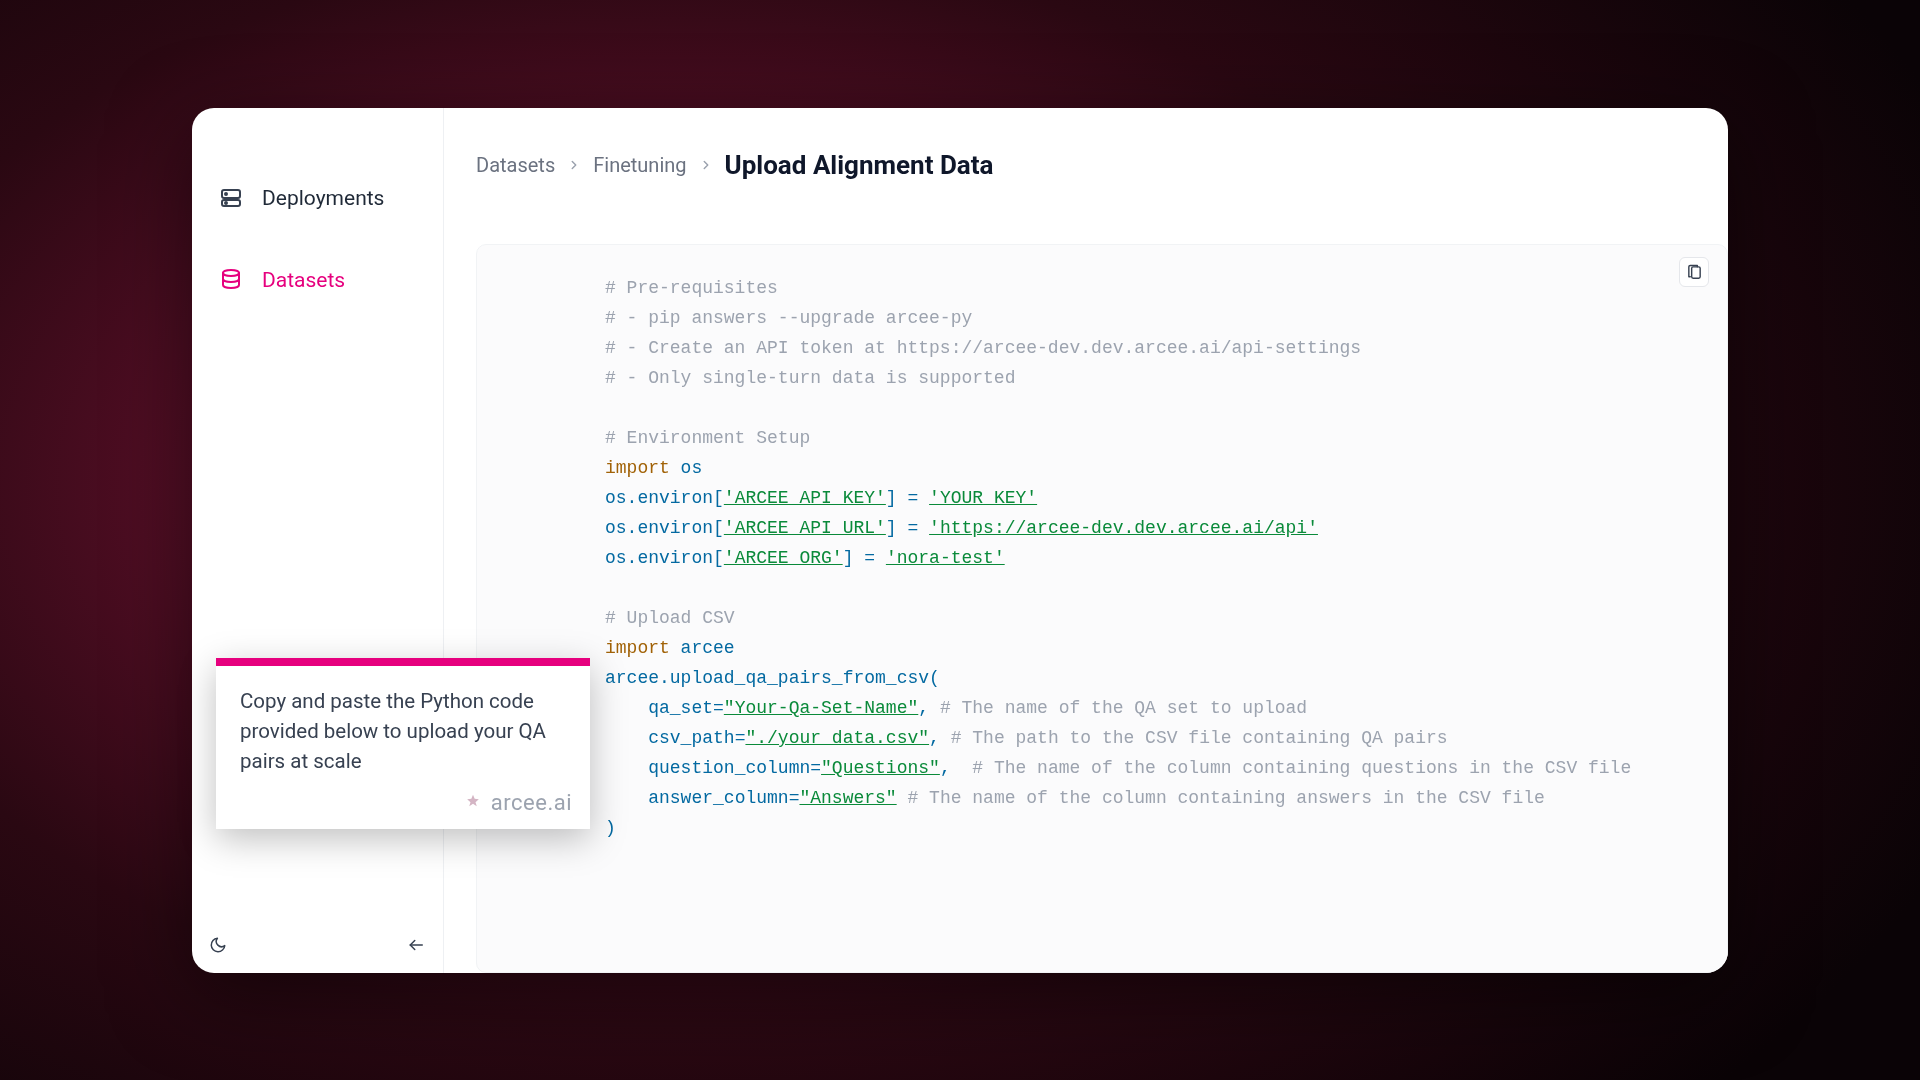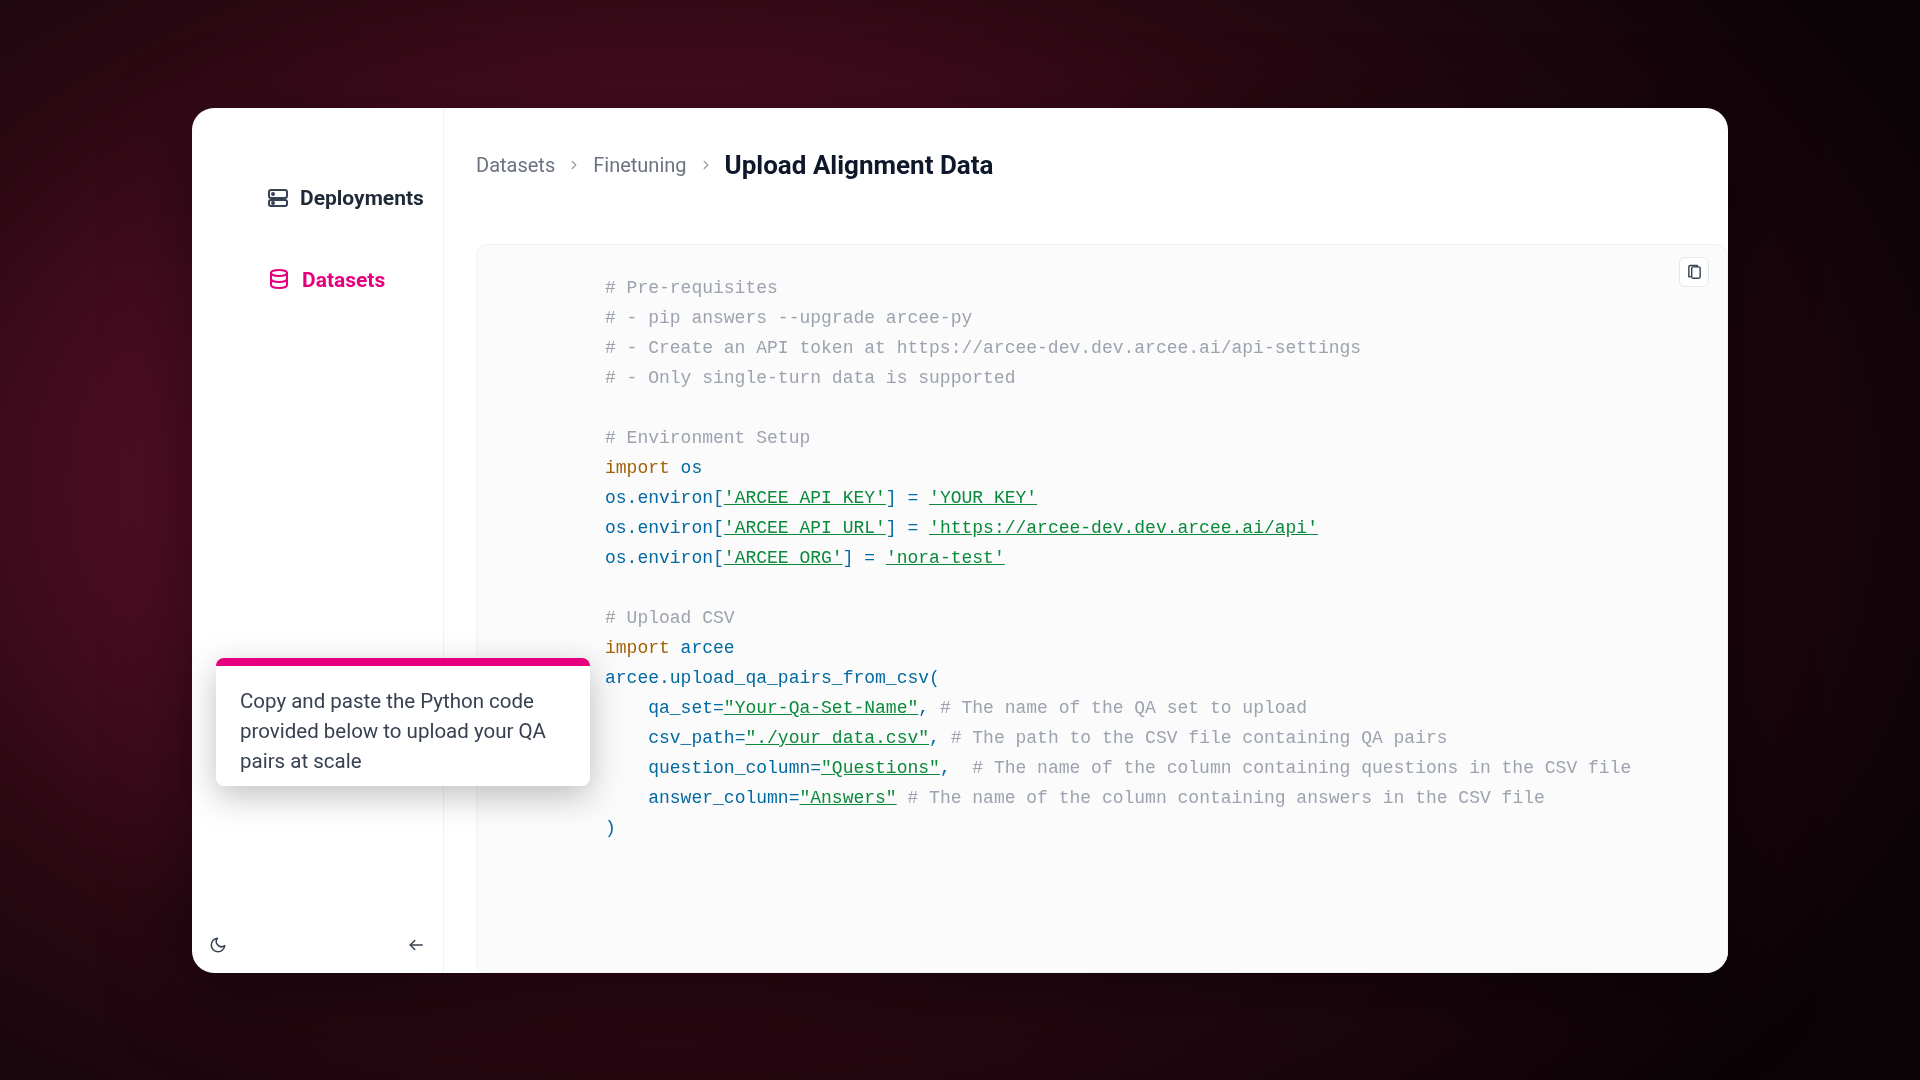--- a/index.html
+++ b/index.html
@@ -29,28 +29,27 @@
     border-right: 1px solid #eef0f3;
     display: flex;
     flex-direction: column;
     padding-top: 62px;
     position: relative;
   }
 
   .nav-item {
     display: flex;
     align-items: center;
-    gap: 10px;
+    gap: 18px;
     padding: 15px 26px;
     cursor: pointer;
     font-size: 21px;
-    font-weight: 700;
+    font-weight: 400;
     color: #1f2937;
     margin-bottom: 26px;
-    margin-left: 48px;
   }
   .nav-item.active { color: #e6007e; }
   .nav-icon { width: 26px; height: 26px; display:flex; align-items:center; justify-content:center; }
   .nav-item.active .nav-icon svg { stroke: #e6007e; }
 
   .bottom-icons {
     position: absolute;
     bottom: 14px;
     left: 0;
     right: 0;
@@ -117,21 +116,21 @@
   .tok-kw { color: #a16207; font-weight: 400; }
   .tok-default { color: #0369a1; }
   .tok-str { color: #0a8a3a; text-decoration: underline; }
 
   .callout {
     position: absolute;
     left: 216px;
     top: 658px;
     width: 374px;
     background: #fff;
-    border-radius: 8px;
+    border-radius: 0;
     box-shadow: 0 10px 34px rgba(0,0,0,0.25);
     overflow: hidden;
     z-index: 50;
   }
   .callout-top { height: 8px; background: #e6007e; }
   .callout-body {
     padding: 20px 24px 10px 24px;
     font-size: 20.5px;
     line-height: 30px;
     color: #374151;
@@ -239,13 +238,19 @@
 <span class="tok-default">    answer_column=</span><span class="tok-str">"Answers"</span><span class="tok-default"> </span><span class="tok-comment"># The name of the column containing answers in the CSV file</span>
 <span class="tok-default">)</span></pre>
     </div>
   </main>
 
 </div>
 
 <div class="callout">
   <div class="callout-top"></div>
   <div class="callout-body">Copy and paste the Python code provided below to upload your QA pairs at scale</div>
+  <div class="callout-brand">
+    <svg width="20" height="20" viewBox="0 0 24 24" fill="#d4b5c4">
+        <path d="M12 2l2 5 5 .5-4 3.5 1.5 5L12 13l-4.5 3 1.5-5-4-3.5 5-.5z"></path>
+      </svg>
+    <span>arcee.ai</span>
+  </div>
 </div>
 
 </body></html>

